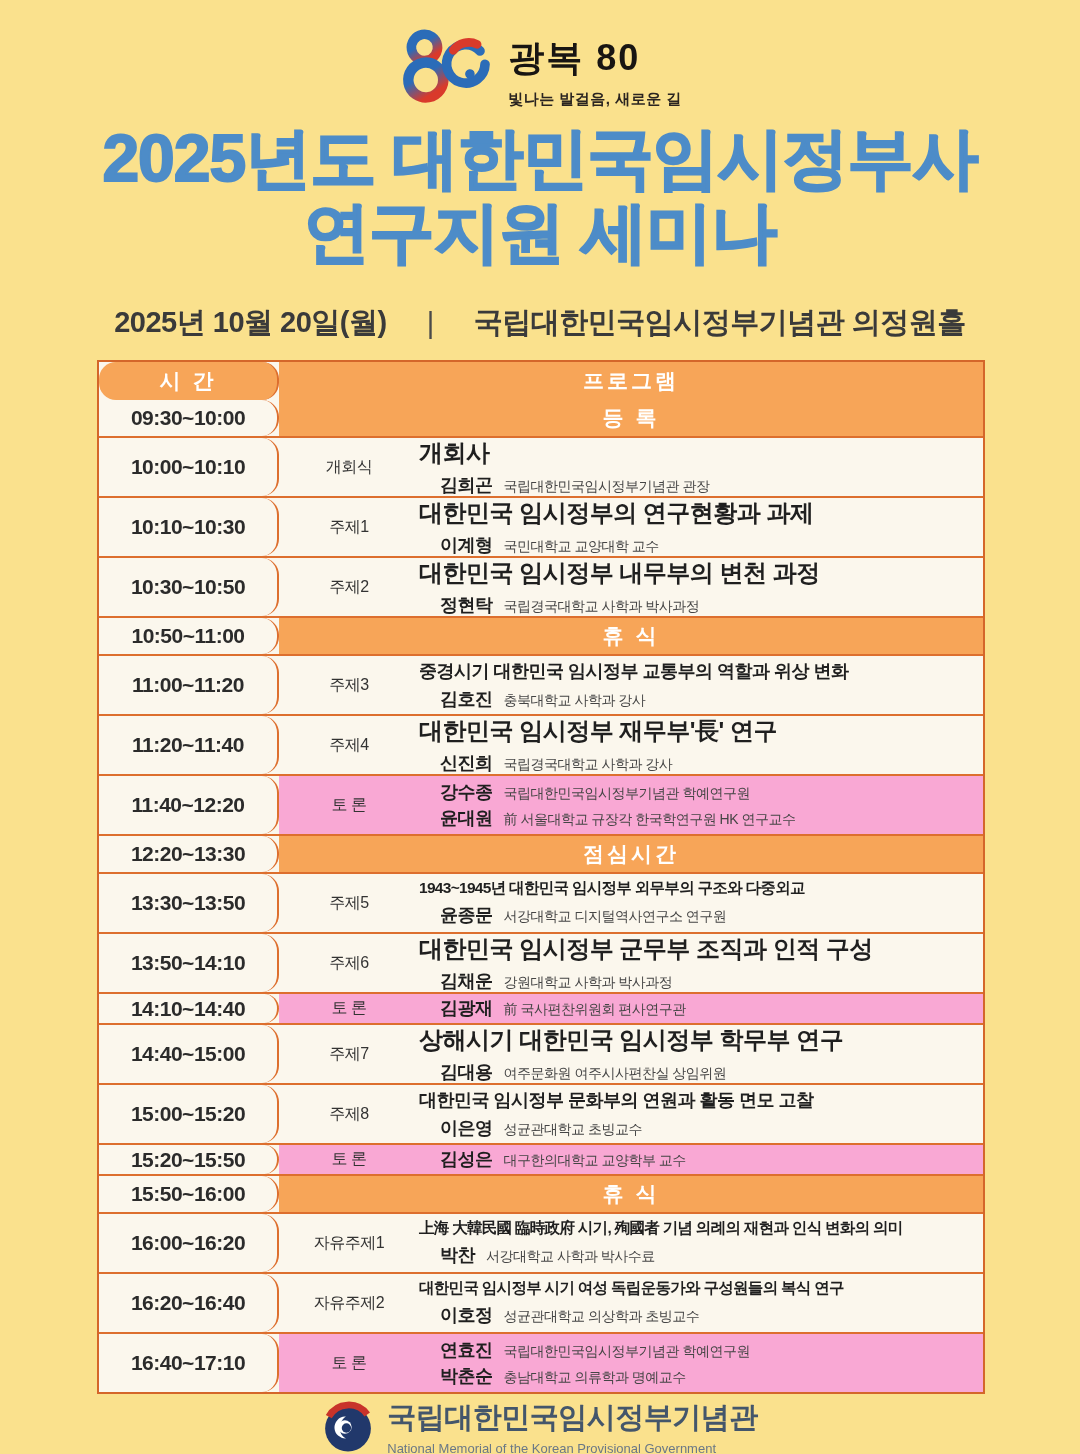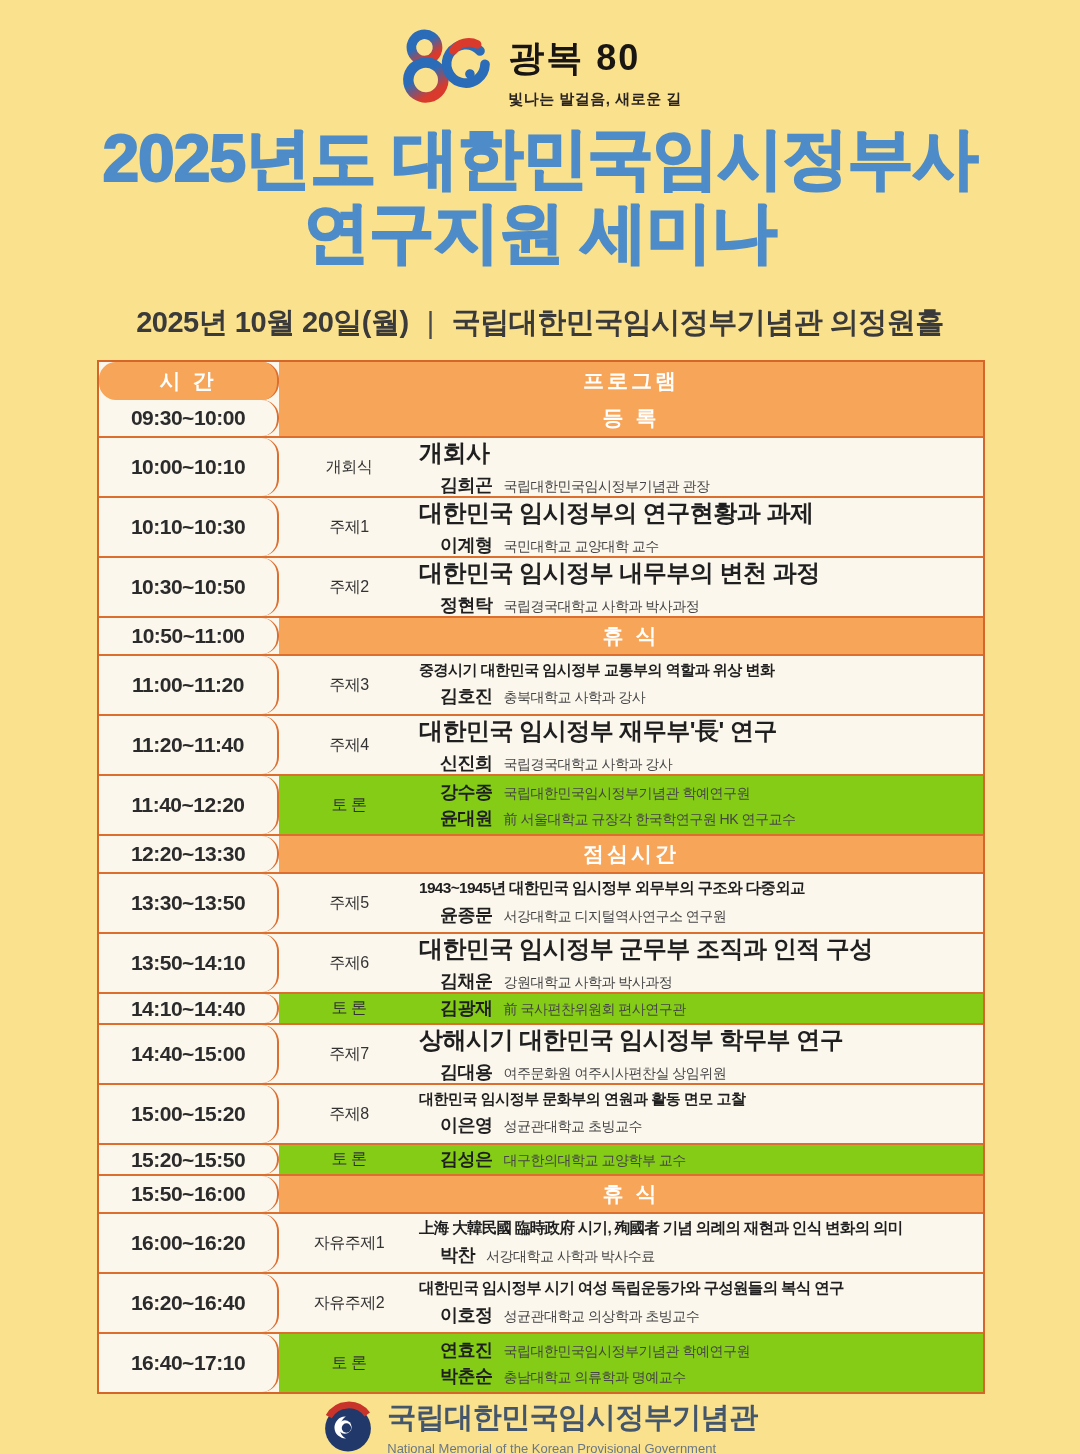--- a/index.html
+++ b/index.html
@@ -25,21 +25,21 @@
 
   
   .main-title {
     position:absolute; top:122px; left:0; width:1080px;
     text-align:center; color:#4D8CC8; font-weight:900;
     font-size:66px; line-height:1.12; letter-spacing:-1px;
     -webkit-text-stroke:2px #4D8CC8;
   }
   .date-row {
     position:absolute; top:303px; left:0; width:1080px;
-    display:flex; justify-content:center; align-items:center; gap:18px;
+    display:flex; justify-content:center; align-items:center; gap:40px;
     font-size:29px; font-weight:800; color:#3A3A3A; letter-spacing:-0.5px;
   }
   .date-sep { font-weight:400; color:#4a4a4a; }
 
   
   .schedule {
     position:absolute; top:360px; left:97px; width:884px;
     border:2px solid #D4662A; background:#FBF7ED;
   }
   .s-row { display:flex; }
@@ -54,32 +54,32 @@
 
   .s-row.header .time-cell,
   .s-row.header .prog-cell { background:#F7A558; }
   .s-row.header .col-label {
     width:100%; text-align:center; color:#FFFFFF;
     font-size:21px; font-weight:700; letter-spacing:3px;
   }
   .s-row.banner .prog-cell { background:#F7A558; justify-content:center; }
   .banner-label { color:#FFFFFF; font-size:21px; font-weight:700; letter-spacing:3px; }
 
-  .s-row.discussion .prog-cell { background:#84cc16; }
+  .s-row.discussion .prog-cell { background:#f9a8d4; }
 
   .slot-label {
     width:140px; flex:none; text-align:center;
     font-size:16px; color:#333333; letter-spacing:-0.5px;
   }
   .slot-body { flex:1; min-width:0; padding:5px 4px 5px 0; }
   .slot-title {
     font-size:24px; font-weight:700; color:#1F1F1F;
     letter-spacing:-0.5px; white-space:nowrap; margin-bottom:4px;
   }
-  .slot-title.mid  { font-size:15px; }
+  .slot-title.mid  { font-size:18px; }
   .slot-title.long { font-size:15.5px; letter-spacing:-0.7px; }
   .speaker-line { white-space:nowrap; line-height:1.35; }
   .speaker-line + .speaker-line { margin-top:2px; }
   .spk-name { font-size:18px; font-weight:700; color:#1F1F1F; margin-right:11px; letter-spacing:-0.5px;margin-left:21px; }
   .spk-role { font-size:14px; color:#454545; letter-spacing:-0.5px; }
 
   
   .footer {
     position:absolute; top:1398px; left:0; width:1080px;
     display:flex; justify-content:center; align-items:center; gap:13px;

